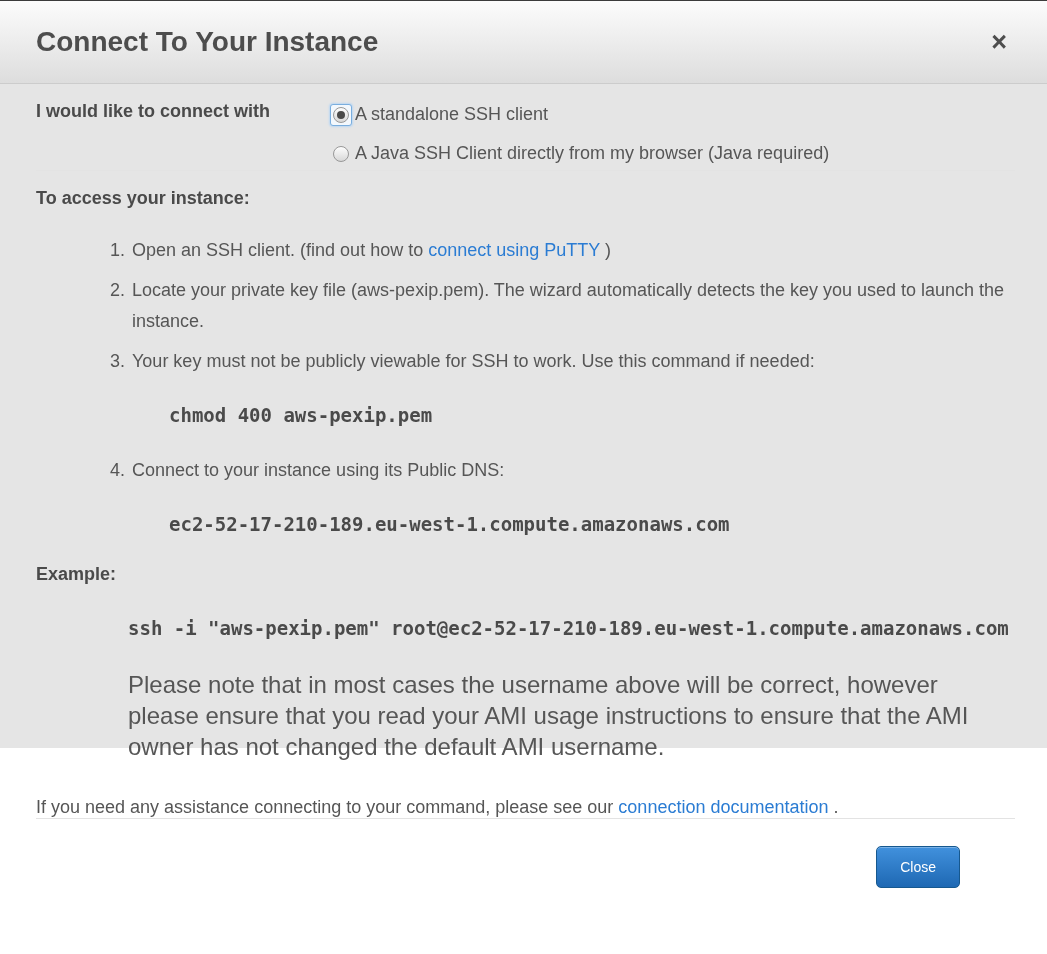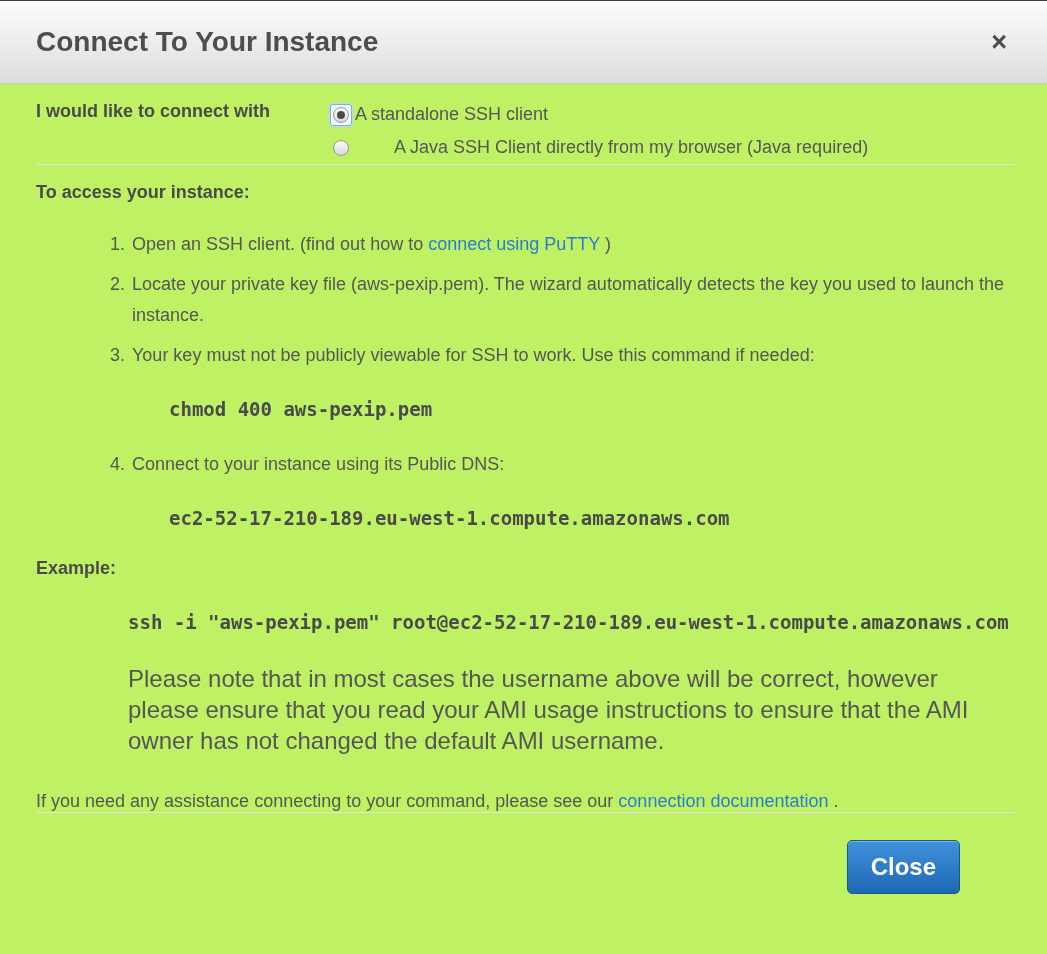--- a/index.html
+++ b/index.html
@@ -5,22 +5,22 @@
   * { box-sizing: border-box; margin: 0; padding: 0; }
   html, body { width: 1047px; height: 954px; }
   body {
     font-family: "Liberation Sans", sans-serif;
     background: #ffffff;
     color: #565656;
     overflow: hidden;
   }
   .modal {
     width: 1047px;
-    height: 954px;
-    background: #bef264;
+    height: 748px;
+    background: #e5e5e5;
     border-top: 1px solid #3c3c3c;
     position: relative;
   }
   
   .modal-header {
     height: 83px;
     background: linear-gradient(#fcfcfc, #dddddd);
     border-bottom: 1px solid #cccccc;
     display: flex;
     align-items: center;
@@ -90,21 +90,21 @@
     flex-shrink: 0;
   }
   .radio.selected::after {
     content: "";
     position: absolute;
     left: 3px; top: 3px;
     width: 8px; height: 8px;
     border-radius: 50%;
     background: #4a4a4a;
   }
-  .radio-option + .radio-option { margin-top: 0; gap: 39px; }
+  .radio-option + .radio-option { margin-top: 6px; }
 
   hr.divider {
     border: none;
     border-top: 1px solid #e3e3e3;
     margin: 0;
   }
   .divider-1 { margin-top: 31px; }
 
   .section-heading {
     font-size: 18px;
@@ -174,22 +174,22 @@
   .divider-2 { margin-top: 28px; }
 
   
   .modal-footer {
     display: flex;
     justify-content: flex-end;
     padding: 27px 55px 0 0;
   }
   .close-button {
     font-family: "Liberation Sans", sans-serif;
-    font-size: 24px;
-    font-weight: bold;
+    font-size: 14px;
+    font-weight: normal;
     color: #ffffff;
     background: linear-gradient(#4191dd, #1e68b3);
     border: 1px solid #16588f;
     border-radius: 5px;
     padding: 12px 23px;
     cursor: pointer;
     box-shadow: inset 0 1px 0 rgba(255,255,255,0.3);
   }
 </style>
 </head>

